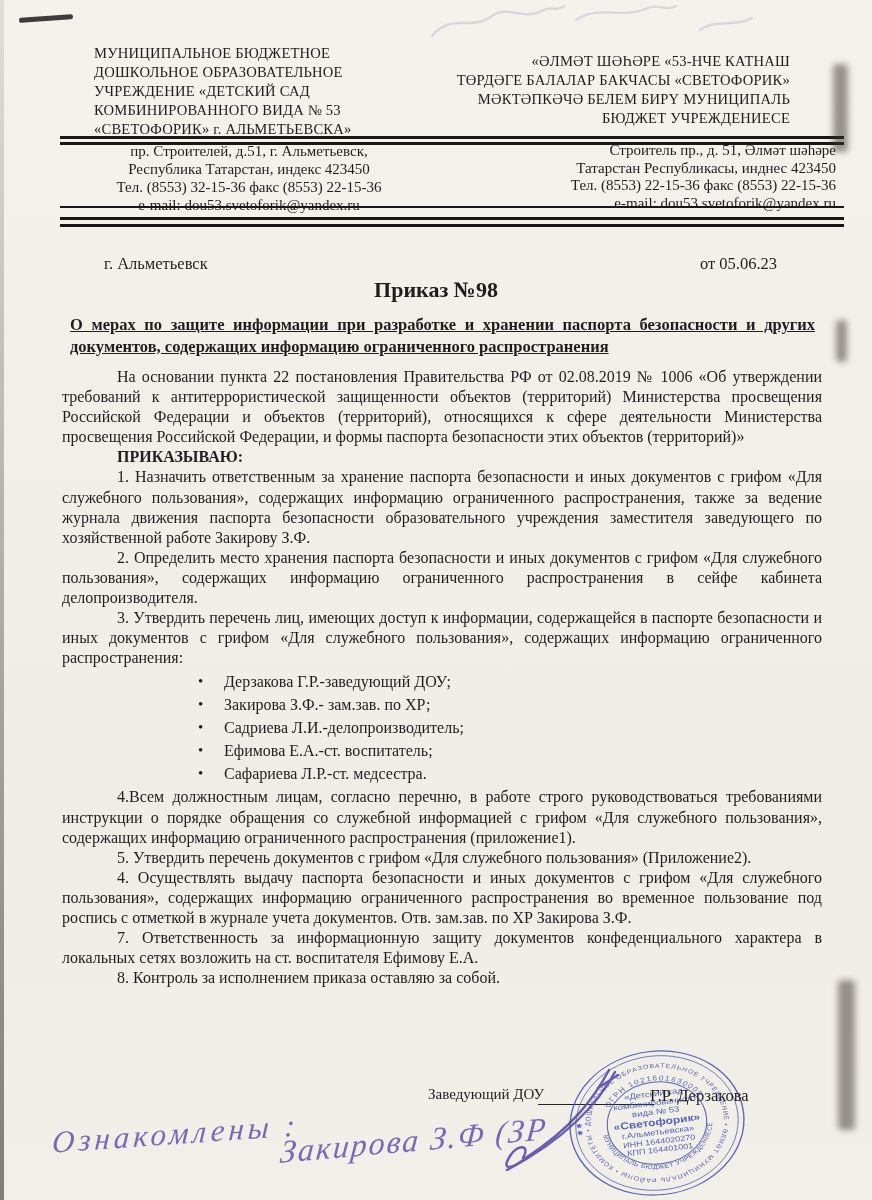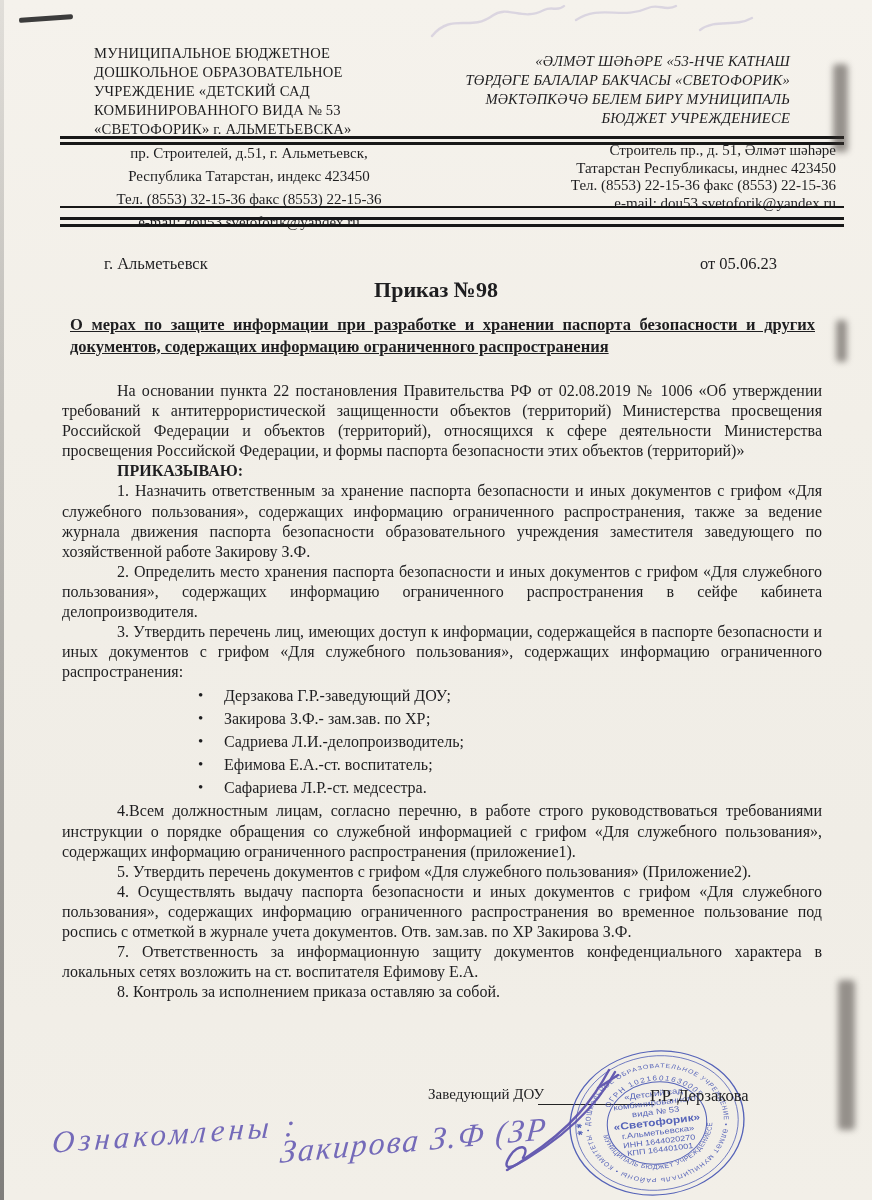--- a/index.html
+++ b/index.html
@@ -5,31 +5,31 @@
   html,body{margin:0;padding:0;background:#888;}
   .page{
     position:relative;width:872px;height:1200px;margin:0 auto;overflow:hidden;
     background:linear-gradient(180deg,#f5f2ec 0%,#f2efe8 35%,#f0ede6 70%,#f2efe8 100%);
     font-family:"Liberation Serif","DejaVu Serif",serif;color:#1e1e20;
   }
   .abs{position:absolute;}
   .prelines{white-space:pre-line;}
   
   .org-left{left:94px;top:44px;width:300px;font-size:14.6px;line-height:19px;text-align:left;letter-spacing:.2px;}
-  .org-right{left:400px;top:52px;width:390px;font-size:14.6px;line-height:19px;text-align:right;letter-spacing:.2px;font-style:italic;}
+  .org-right{left:400px;top:52px;width:390px;font-size:14.6px;line-height:19px;text-align:right;letter-spacing:.2px;}
   .rule{left:60px;width:784px;background:#181818;}
-  .addr-left{left:64px;top:142px;width:370px;font-size:15px;line-height:23px;text-align:center;}
+  .addr-left{left:64px;top:142px;width:370px;font-size:15px;line-height:18px;text-align:center;}
   .addr-right{left:450px;top:142px;width:386px;font-size:15px;line-height:17.5px;text-align:right;}
   
   .place{left:104px;top:254px;font-size:16.5px;}
   .date{left:700px;top:254px;font-size:16.5px;}
   .title{left:0;top:277px;width:872px;text-align:center;font-weight:bold;font-size:22px;}
   .subject{left:70px;top:314px;width:745px;font-weight:bold;font-size:16.5px;line-height:22px;text-align:justify;text-decoration:underline;}
   
-  .bodytext{left:62px;top:381px;width:760px;font-size:16px;line-height:20.1px;}
+  .bodytext{left:62px;top:367px;width:760px;font-size:16px;line-height:20.1px;}
   .para{text-align:justify;text-indent:55px;margin:0;}
   .resolution{font-weight:bold;text-indent:55px;margin:0;}
   .bullets{margin:2px 0;}
   .bullet{display:flex;line-height:23px;}
   .b-ind{width:136px;flex:none;}
   .b-dot{width:26px;flex:none;font-size:15px;}
   
   .sig-role{left:428px;top:1086px;font-size:15px;}
   .sig-line{left:538px;top:1104px;width:116px;border-bottom:1.6px solid #232323;z-index:5;}
   .sig-name{left:650px;top:1086px;font-size:16.5px;z-index:8;}

